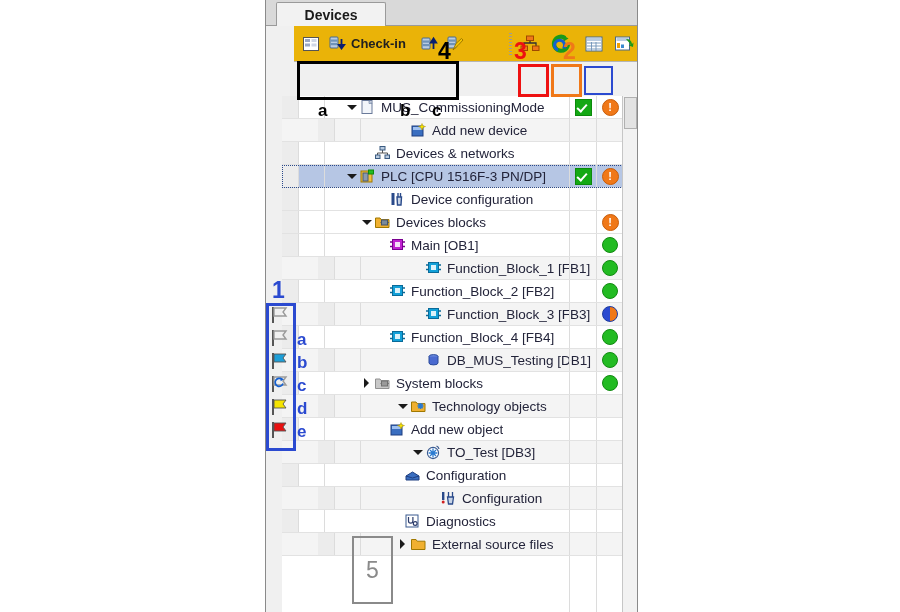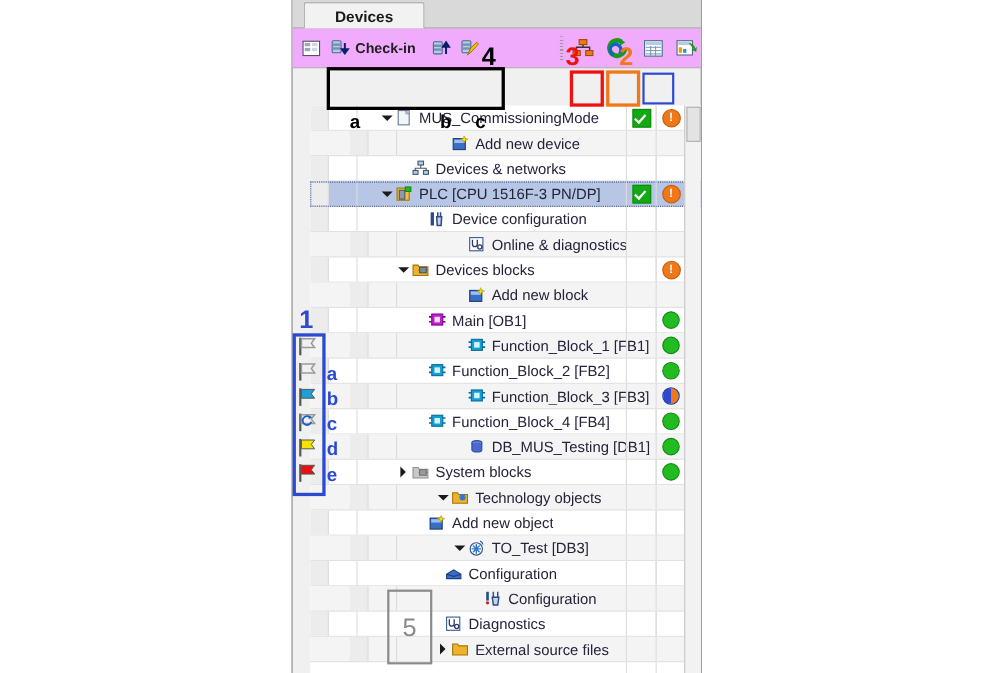--- a/index.html
+++ b/index.html
@@ -19,22 +19,22 @@
   .panelicon i{display:block;width:4px;height:100%;background:#ffffff;margin-right:2px;}
 
   
   .tabstrip{height:25px;background:#d9d9d9;position:relative;border-bottom:1px solid #9a9a9a;text-decoration:underline;}
   .tab{position:absolute;left:10px;top:2px;height:24px;min-width:110px;background:#f2f2f2;
        border:1px solid #9a9a9a;border-bottom:none;border-radius:2px 2px 0 0;
        display:flex;align-items:center;justify-content:center;
        font-size:14px;font-weight:bold;color:#1a1a1a;padding:0 14px;box-sizing:border-box;}
 
   
-  .toolbar{height:36px;background:#f0abfc;border-bottom:1px solid #b5b5b5;
-           display:flex;align-items:center;padding-left:4px;box-sizing:border-box;position:relative;}
+  .toolbar{height:36px;background:#eab308;border-bottom:1px solid #b5b5b5;
+           display:flex;align-items:center;padding-left:4px;box-sizing:border-box;position:relative;margin-left:28px;}
   .tb-btn{width:26px;height:26px;display:flex;align-items:center;justify-content:center;
           position:relative;flex:0 0 auto;}
   .tb-label{font-size:13px;color:#202020;font-weight:bold;padding:0 4px 0 1px;white-space:nowrap;}
   .tb-sep{width:3px;height:22px;margin:0 5px;
           background:repeating-linear-gradient(to bottom,#9b9b9b 0 1px,transparent 1px 3px);}
   .tb-grow{flex:1;}
 
   
   .treewrap{position:absolute;left:0;right:0;top:96px;bottom:0;background:#ffffff;overflow:hidden;margin-left:16px;}
   .row{height:23px;display:flex;align-items:center;position:relative;
@@ -261,68 +261,36 @@
           <span class="ico"><svg width="17" height="17" viewBox="0 0 17 17">
               <rect x="2.5" y="2" width="3" height="12" fill="#2a4a8a"></rect>
               <path d="M9 2 L9 6 M11.5 2 L11.5 6 M8 6 L12.5 6 L12 14 L8.5 14 Z" stroke="#2a4a8a" stroke-width="1.4" fill="#c8d4e6"></path>
             </svg></span>
           <span class="lbl">Device configuration</span>
           <span class="statuscol">
             <span class="scell"></span>
             <span class="scell"></span>
           </span>
         </div>
-        <div class="row alt">
-          <span class="gut"></span>
-          <span class="gut2"></span>
-          <span style="width:51px;flex:0 0 51px;"></span>
-          <span class="twisty "></span>
-          <span class="ico"><svg width="17" height="17" viewBox="0 0 17 17">
-              <rect x="2" y="2" width="12" height="12" fill="#fff" stroke="#3a5a90"></rect>
-              <path d="M4.5 4 L4.5 8 A2.2 2.2 0 0 0 8.9 8 L8.9 4" stroke="#2a3a6a" stroke-width="1.2" fill="none"></path>
-              <circle cx="11.2" cy="10.5" r="1.9" fill="none" stroke="#2a3a6a" stroke-width="1.2"></circle>
-            </svg></span>
-          <span class="lbl">Online &amp; diagnostics</span>
-          <span class="statuscol">
-            <span class="scell"></span>
-            <span class="scell"></span>
-          </span>
-        </div>
         <div class="row">
           <span class="gut"></span>
           <span class="gut2"></span>
           <span style="width:36px;flex:0 0 36px;"></span>
           <span class="twisty down"></span>
           <span class="ico"><svg width="17" height="17" viewBox="0 0 17 17">
               <path d="M1.5 4 L6 4 L7.2 5.6 L15 5.6 L15 13.5 L1.5 13.5 Z" fill="#f0b030" stroke="#a07800"></path>
               <rect x="7.5" y="6" width="6" height="5" fill="#7a8a9a" stroke="#44546a"></rect>
               <path d="M6.5 8.5 L7.5 8.5 M13.5 8.5 L14.8 8.5" stroke="#44546a" stroke-width="1"></path>
             </svg></span>
           <span class="lbl">Devices blocks</span>
           <span class="statuscol">
             <span class="scell"></span>
             <span class="scell">
               <span class="excl">!</span>
             </span>
-          </span>
-        </div>
-        <div class="row alt">
-          <span class="gut"></span>
-          <span class="gut2"></span>
-          <span style="width:51px;flex:0 0 51px;"></span>
-          <span class="twisty "></span>
-          <span class="ico"><svg width="17" height="17" viewBox="0 0 17 17">
-              <rect x="2" y="4" width="11" height="10" fill="#3a6ec0" stroke="#1e3e80"></rect>
-              <rect x="3" y="5" width="9" height="3" fill="#9ec0f0"></rect>
-              <path d="M12 1.5 L13 4 L15.5 4.5 L13 5.5 L12 8 L11 5.5 L8.5 4.5 L11 4 Z" fill="#f5e400" stroke="#b09000" stroke-width="0.5"></path>
-            </svg></span>
-          <span class="lbl">Add new block</span>
-          <span class="statuscol">
-            <span class="scell"></span>
-            <span class="scell"></span>
           </span>
         </div>
         <div class="row">
           <span class="gut"></span>
           <span class="gut2"></span>
           <span style="width:51px;flex:0 0 51px;"></span>
           <span class="twisty "></span>
           <span class="ico"><svg width="17" height="17" viewBox="0 0 17 17">
               <path d="M1 5 H3.5 M1 9.5 H3.5 M13.5 5 H16 M13.5 9.5 H16" stroke="#7a0090" stroke-width="1.5"></path>
               <rect x="3.5" y="2.5" width="10" height="10" fill="#c020d0" stroke="#7a0090"></rect>

